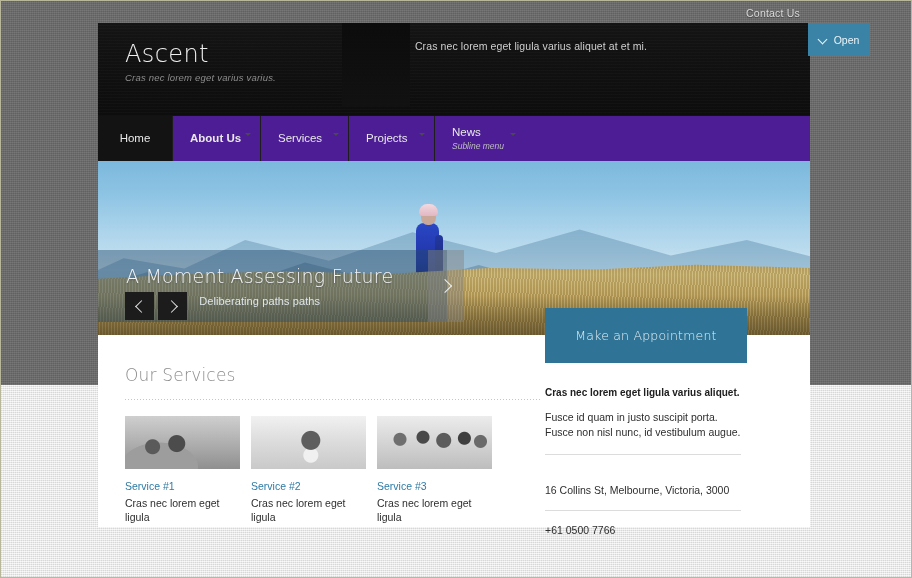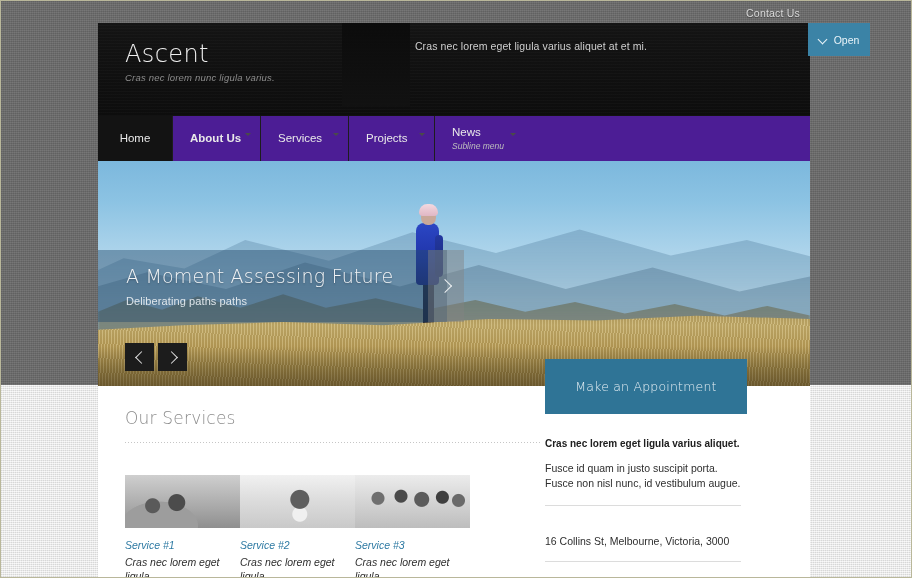--- a/index.html
+++ b/index.html
@@ -97,21 +97,21 @@
   .nav-item .sub{font-size:8.5px;font-style:italic;color:#bdbdbd;margin-top:2px;}
   .nav-item.active{background:#131313;}
   .nav-sep{width:1px;height:45px;background:#1d1d1d;}
   .nav-arrow{
     position:absolute;right:9px;top:17px;width:0;height:0;
     border-left:3px solid transparent;border-right:3px solid transparent;
     border-top:3.5px solid #4a4a4a;
   }
 
   
-  #hero{position:relative;width:712px;height:225px;overflow:hidden;}
+  #hero{position:relative;width:712px;height:174px;overflow:hidden;text-align:center;}
   .sky{
     position:absolute;inset:0;
     background:linear-gradient(180deg,#7cb8dd 0%,#8cc3e3 18%,#a9d2ea 38%,#bcdcee 52%,#cfe4ef 62%,#b9cfdd 70%,#8fa9b0 76%);
   }
   .mtn-far{
     position:absolute;left:-20px;top:40px;width:760px;height:130px;
     background:linear-gradient(180deg,rgba(120,165,196,.85),rgba(150,186,205,.5));
     clip-path:polygon(0% 60%,6% 44%,14% 52%,22% 30%,33% 46%,44% 24%,55% 40%,66% 22%,78% 42%,88% 30%,100% 48%,100% 100%,0% 100%);
     filter:blur(2px);
   }
@@ -202,26 +202,27 @@
   }
   .slider-btn.prev i{transform:rotate(45deg);margin-left:3px;}
   .slider-btn.next i{transform:rotate(-135deg);margin-right:3px;}
 
   
   #content{position:relative;width:712px;height:192px;background:#fff;display:flex;}
   #main-col{width:460px;padding:22px 0 0 27px;box-sizing:border-box;}
   #services-heading{
     font-size:17px;font-weight:300;color:#8c8c8c;letter-spacing:.2px;
     font-family:"DejaVu Sans","Liberation Sans",sans-serif;
+    margin-top:8px;
   }
   #services-divider{
     margin-top:14px;width:416px;height:1px;
     background:repeating-linear-gradient(90deg,#c6c6c6 0 1px,transparent 1px 3px);
   }
-  #services-grid{display:flex;margin-top:32px;font-style:italic;}
+  #services-grid{display:flex;gap:11px;margin-top:16px;}
   .service-card{width:115px;}
   .service-thumb{
     width:115px;height:53px;position:relative;overflow:hidden;
     background:#d4d4d4;filter:grayscale(1);
   }
   .thumb-a{background:
       radial-gradient(circle at 24% 58%, #5a5a5a 0 7px, transparent 8px),
       radial-gradient(circle at 45% 52%, #4c4c4c 0 8px, transparent 9px),
       radial-gradient(ellipse at 30% 96%, #9d9d9d 0 38px, transparent 39px),
       linear-gradient(180deg,#cfcfcf,#a8a8a8 62%,#8f8f8f);}
@@ -272,21 +273,21 @@
 
 <div id="topbar">
   <div id="contact-us">Contact Us</div>
 </div>
 
 <div id="page">
 
   <div id="header">
     <div id="logo-block">
       <div id="site-title">Ascent</div>
-      <div id="site-tagline">Cras nec lorem nunc ligula varius.</div>
+      <div id="site-tagline">Cras nec lorem eget varius varius.</div>
     </div>
     <div id="header-tagline">Cras nec lorem eget ligula varius aliquet at et mi.</div>
     <div id="open-button">
       <span class="chev"></span>
       <span>Open</span>
     </div>
   </div>
 
   <div id="nav">
     <div class="nav-item active" style="width:74px;justify-content:center;align-items:center;">

